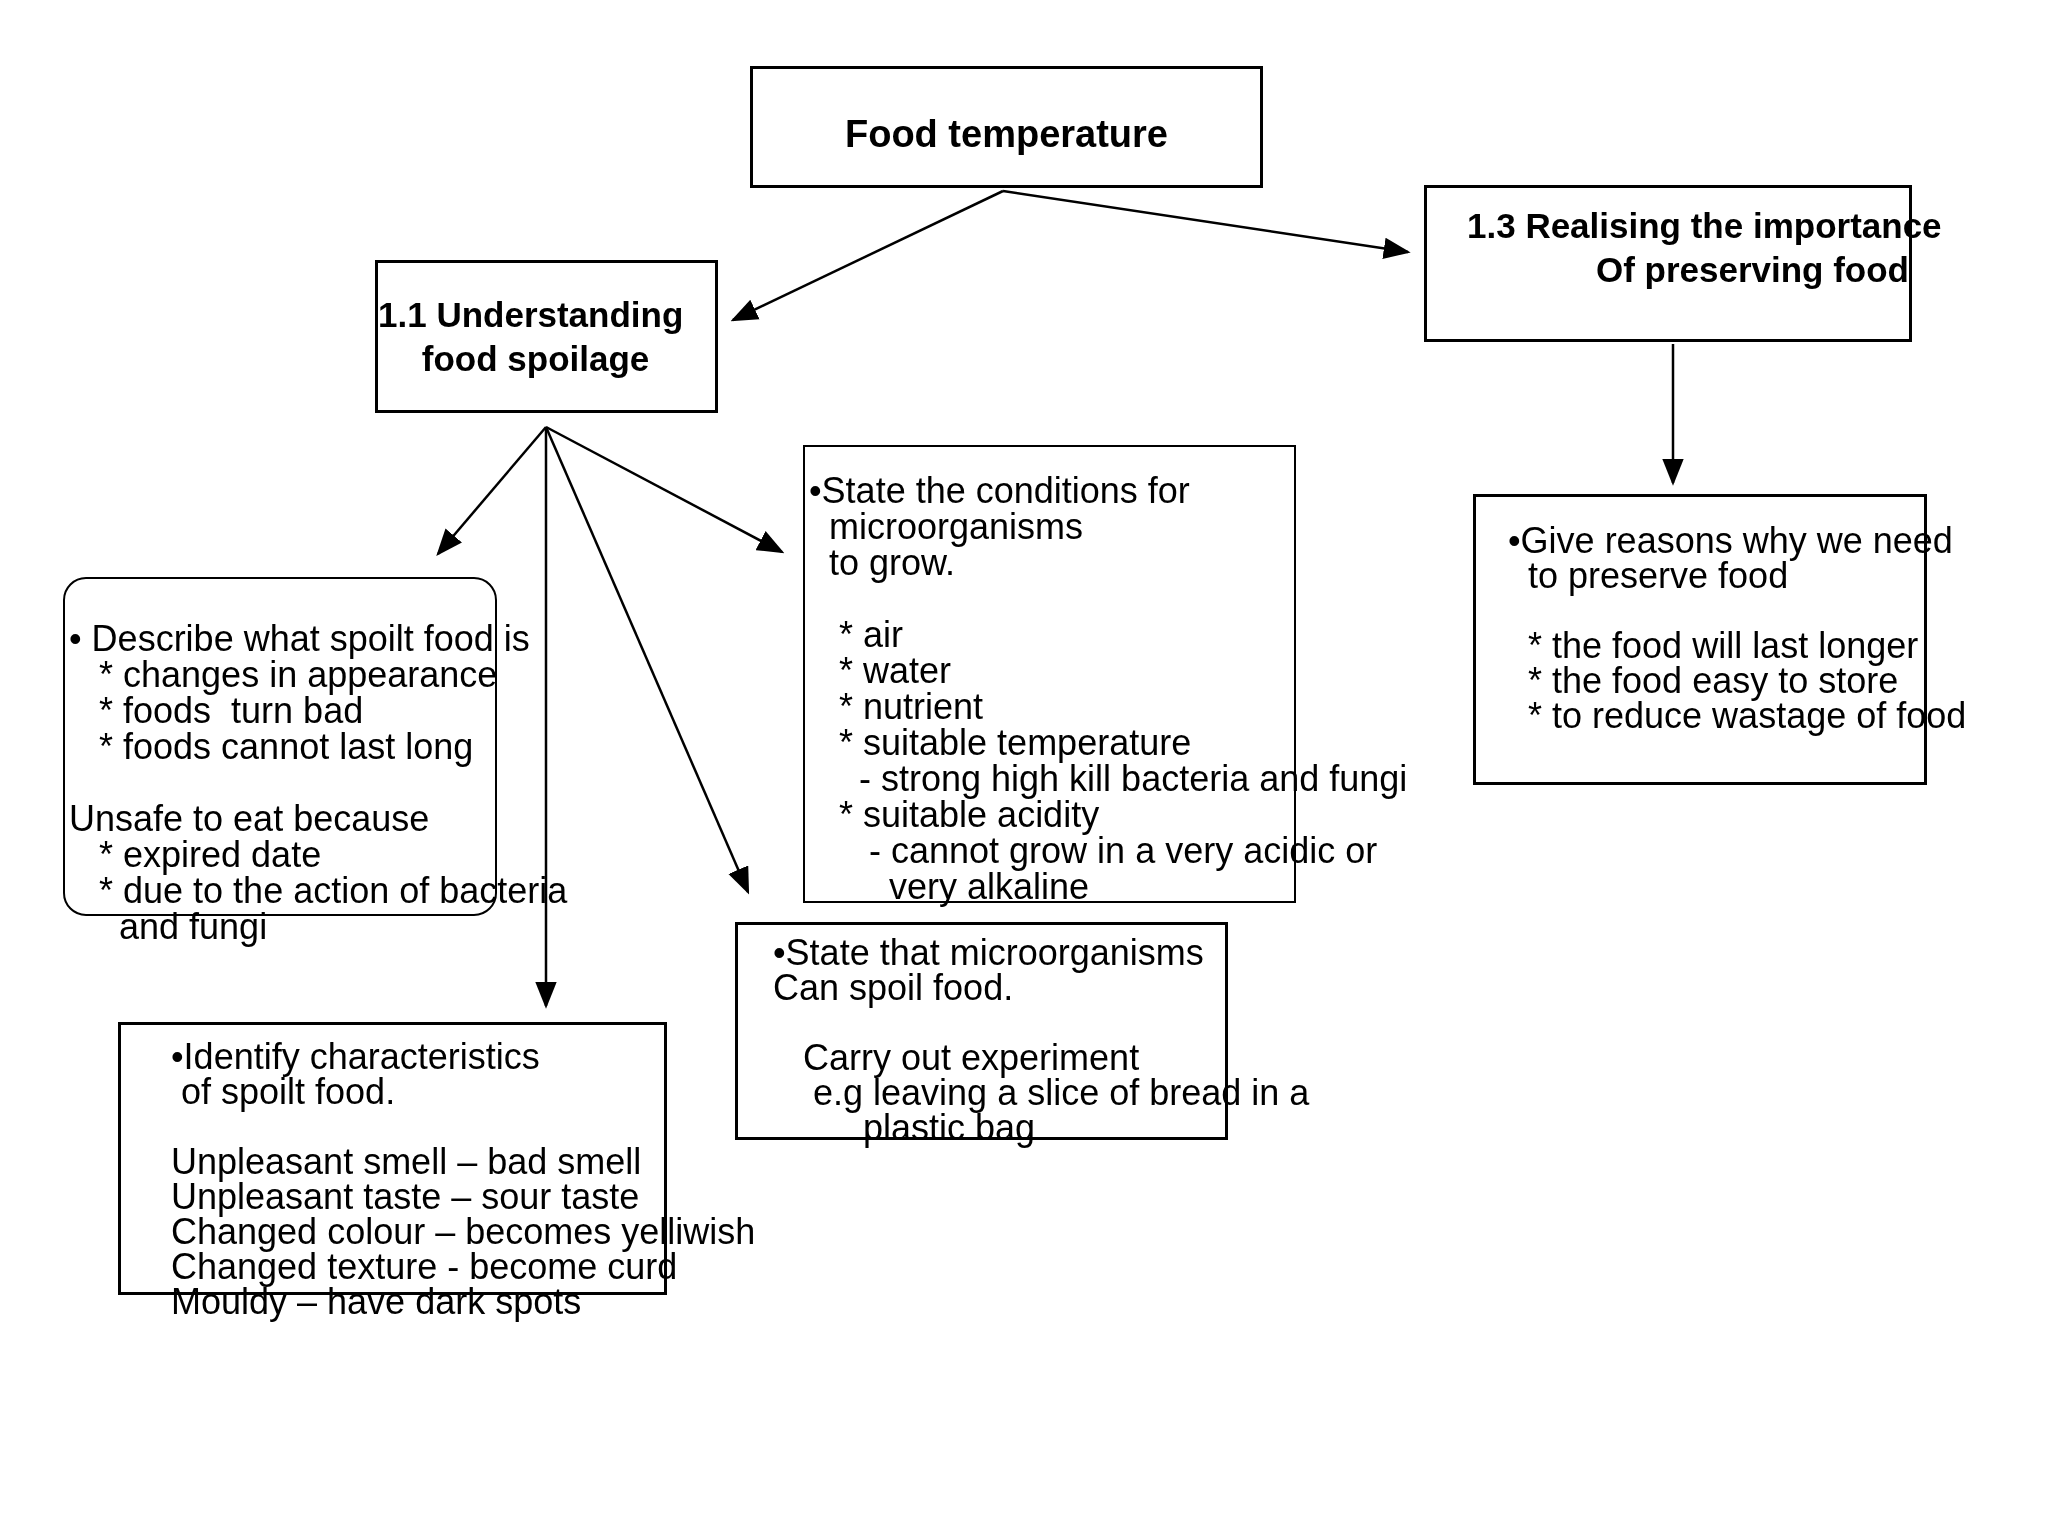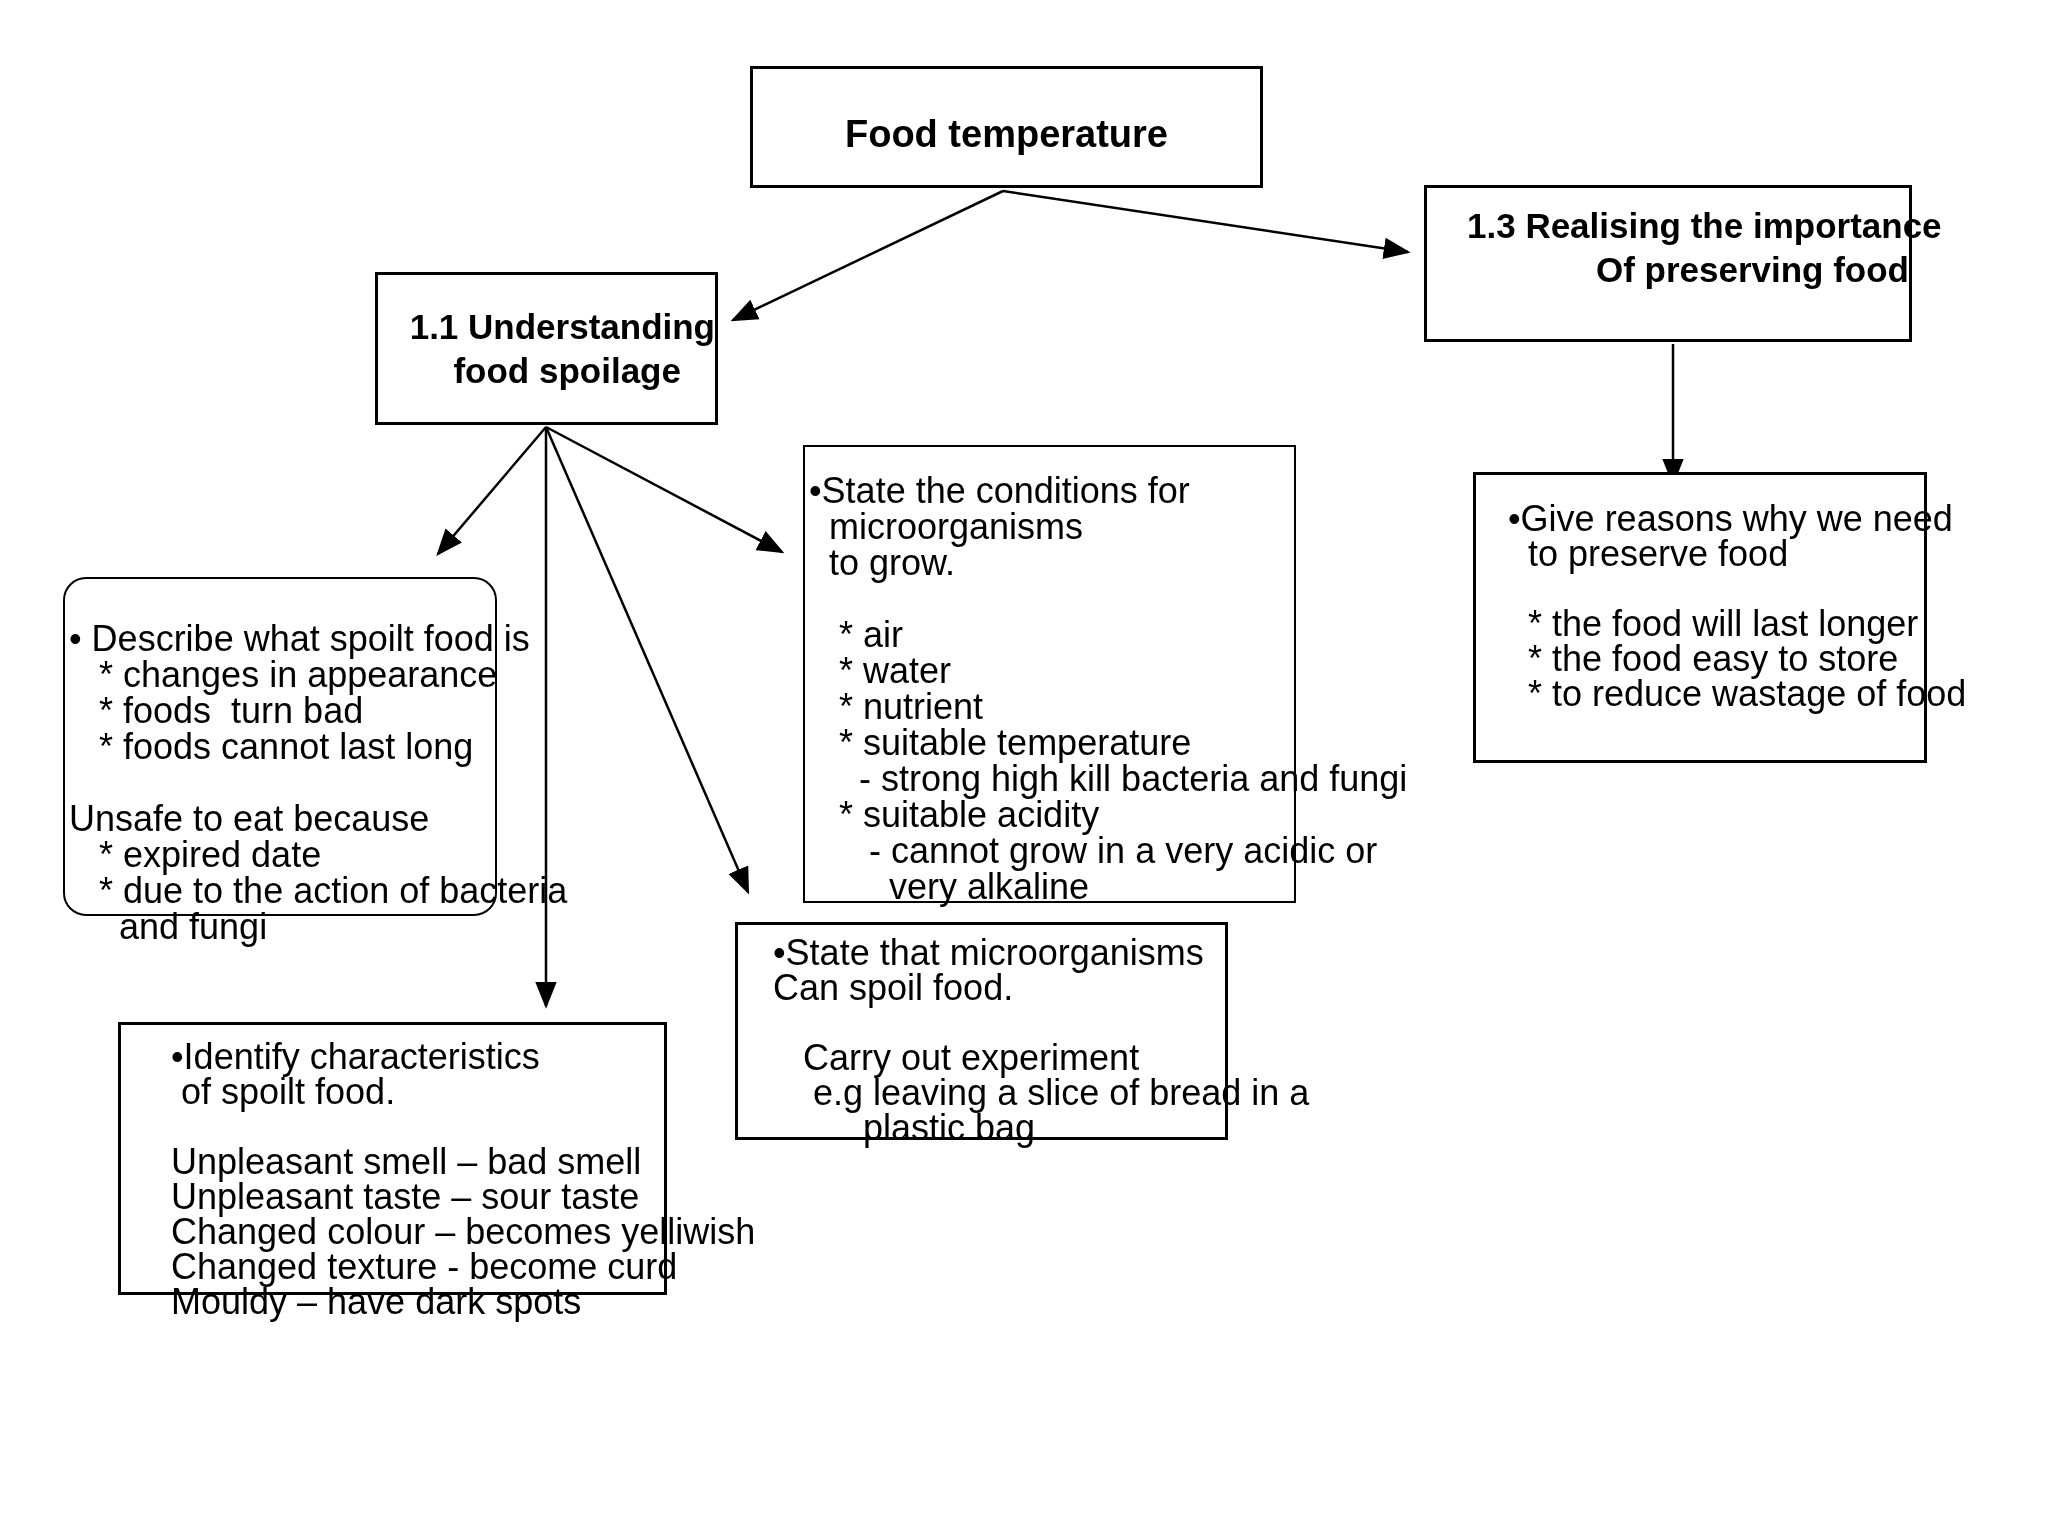--- a/index.html
+++ b/index.html
@@ -38,22 +38,22 @@
   .title-box {
     left: 750px; top: 66px; width: 513px; height: 122px;
     display: flex; align-items: center; justify-content: center;
   }
   .title-text {
     font-weight: bold;
     font-size: 38px;
     padding-top: 14px;
   }
   .box-understanding {
-    left: 375px; top: 272px; width: 343px; height: 153px;
-    display: flex; align-items: center; justify-content: flex-end;
+    left: 375px; top: 260px; width: 343px; height: 153px;
+    display: flex; align-items: center; justify-content: flex-start;
     text-align: center;
   }
   .box-realising {
     left: 1424px; top: 185px; width: 488px; height: 157px;
     padding: 16px 0 0 40px;
     text-align: right;
   }
   .content {
     font-size: 36px;
     line-height: 35px;
@@ -74,21 +74,21 @@
   }
   .box-microorganisms {
     left: 735px; top: 922px; width: 493px; height: 218px;
     padding: 10px 0 0 35px;
   }
   .box-identify {
     left: 118px; top: 1022px; width: 549px; height: 273px;
     padding: 14px 0 0 50px;
   }
   .box-reasons {
-    left: 1473px; top: 472px; width: 454px; height: 291px;
+    left: 1473px; top: 494px; width: 454px; height: 291px;
     padding: 26px 0 0 32px;
   }
 </style>
 </head>
 <body>
 
 <div id="canvas">
 
   <svg id="arrows" viewBox="0 0 2048 1536" xmlns="http://www.w3.org/2000/svg">
     <defs>

